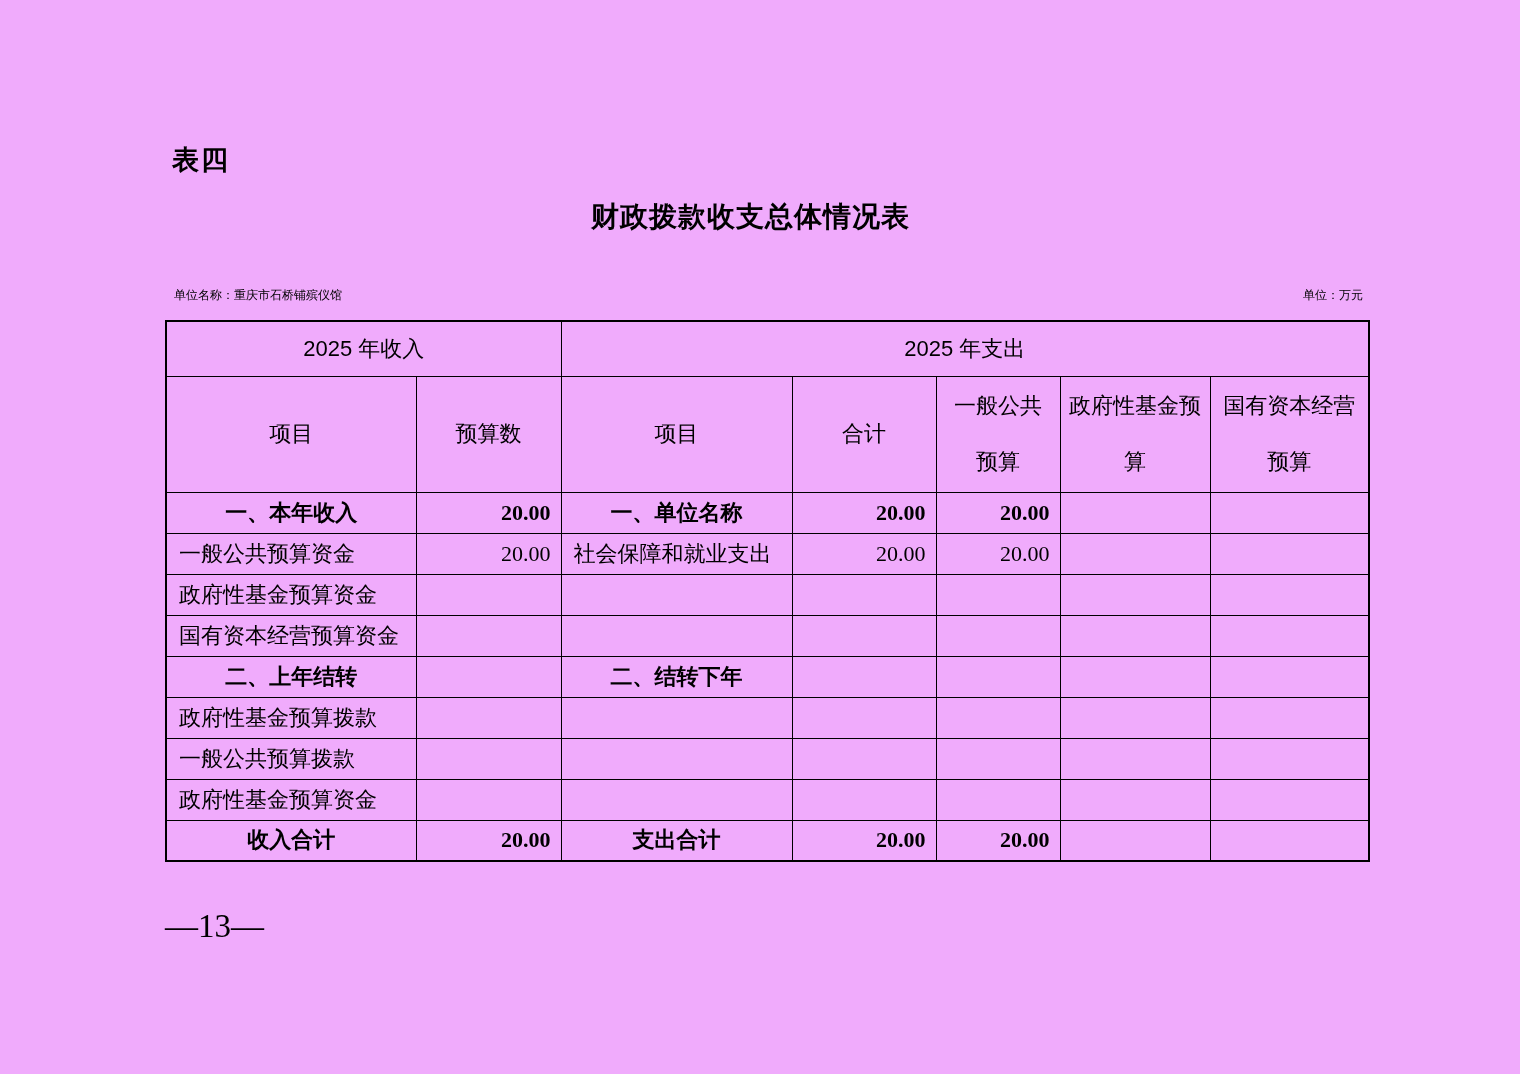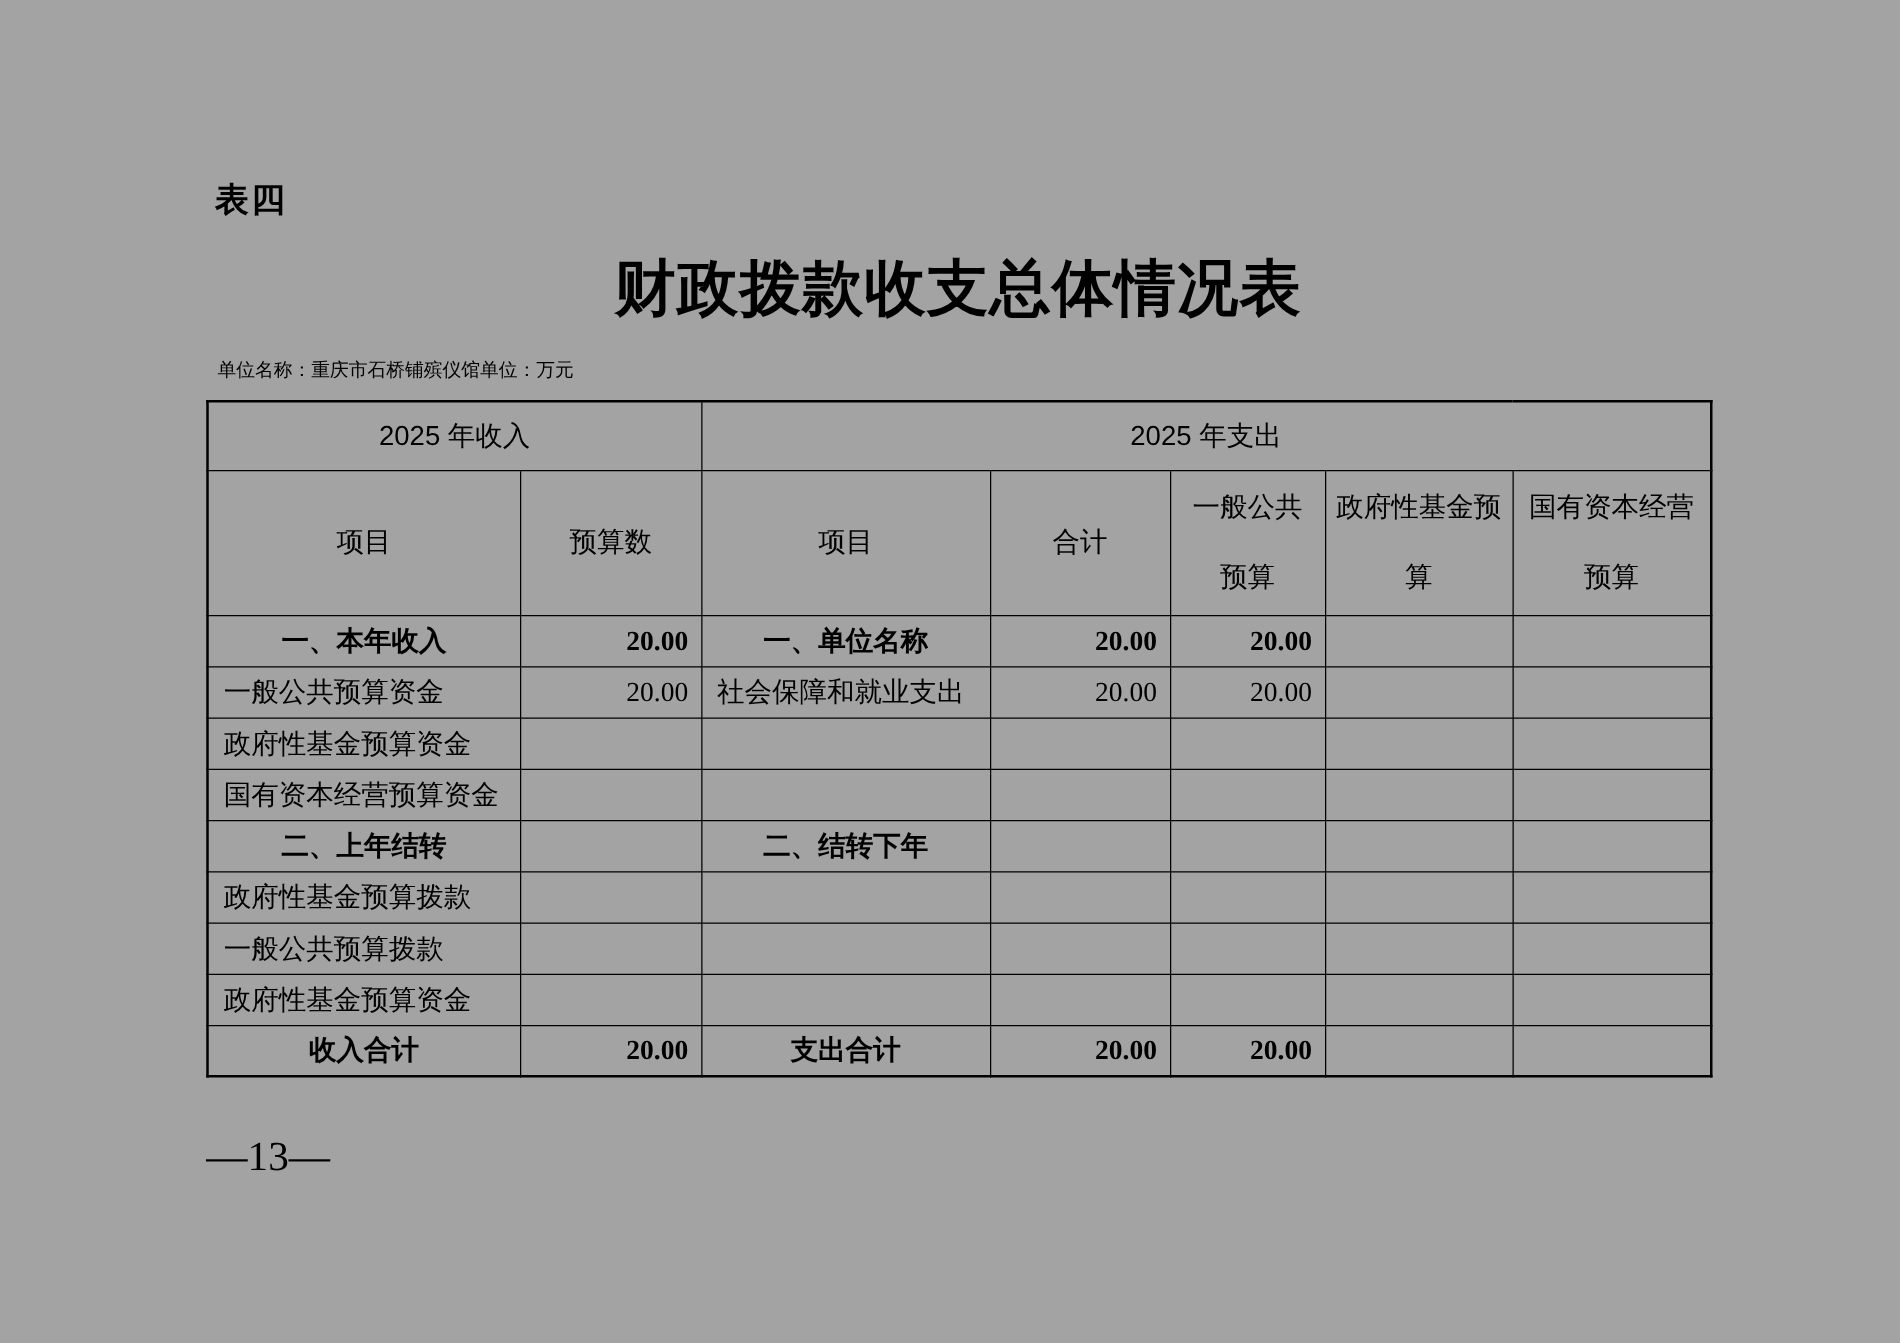--- a/index.html
+++ b/index.html
@@ -1,53 +1,53 @@
 <!DOCTYPE html>
 <html><head>
 <meta charset="utf-8">
 <style>
   html, body { margin: 0; padding: 0; background: #ffffff; }
   .sheet {
     position: relative;
     width: 1520px;
     height: 1074px;
-    background: #a3a3a3;
+    background: #f0abfc;
     color: #000000;
     font-family: "Liberation Serif", "DejaVu Serif", serif;
     overflow: hidden;
   }
   .table-label {
     position: absolute;
     left: 172px;
     top: 142px;
     font-family: "Liberation Sans", "DejaVu Sans", sans-serif;
     font-weight: bold;
     font-size: 27px;
     letter-spacing: 2px;
   }
   .doc-title {
     position: absolute;
-    left: 165px;
+    left: 149px;
     top: 198px;
     width: 1203px;
     margin: 0;
     text-align: center;
-    font-size: 49px;
+    font-size: 28px;
     font-weight: bold;
     letter-spacing: 1px;
     font-family: "Liberation Serif", "DejaVu Serif", serif;
   }
   .unit-row {
     position: absolute;
     left: 165px;
     top: 287px;
     width: 1203px;
     display: flex;
-    justify-content: flex-start;
-    font-size: 15px;
+    justify-content: space-between;
+    font-size: 12px;
   }
   .unit-row .unit-name { padding-left: 9px; }
   .unit-row .unit-currency { padding-right: 5px; }
 
   table.budget-table {
     position: absolute;
     left: 165px;
     top: 320px;
     width: 1203px;
     border-collapse: collapse;

